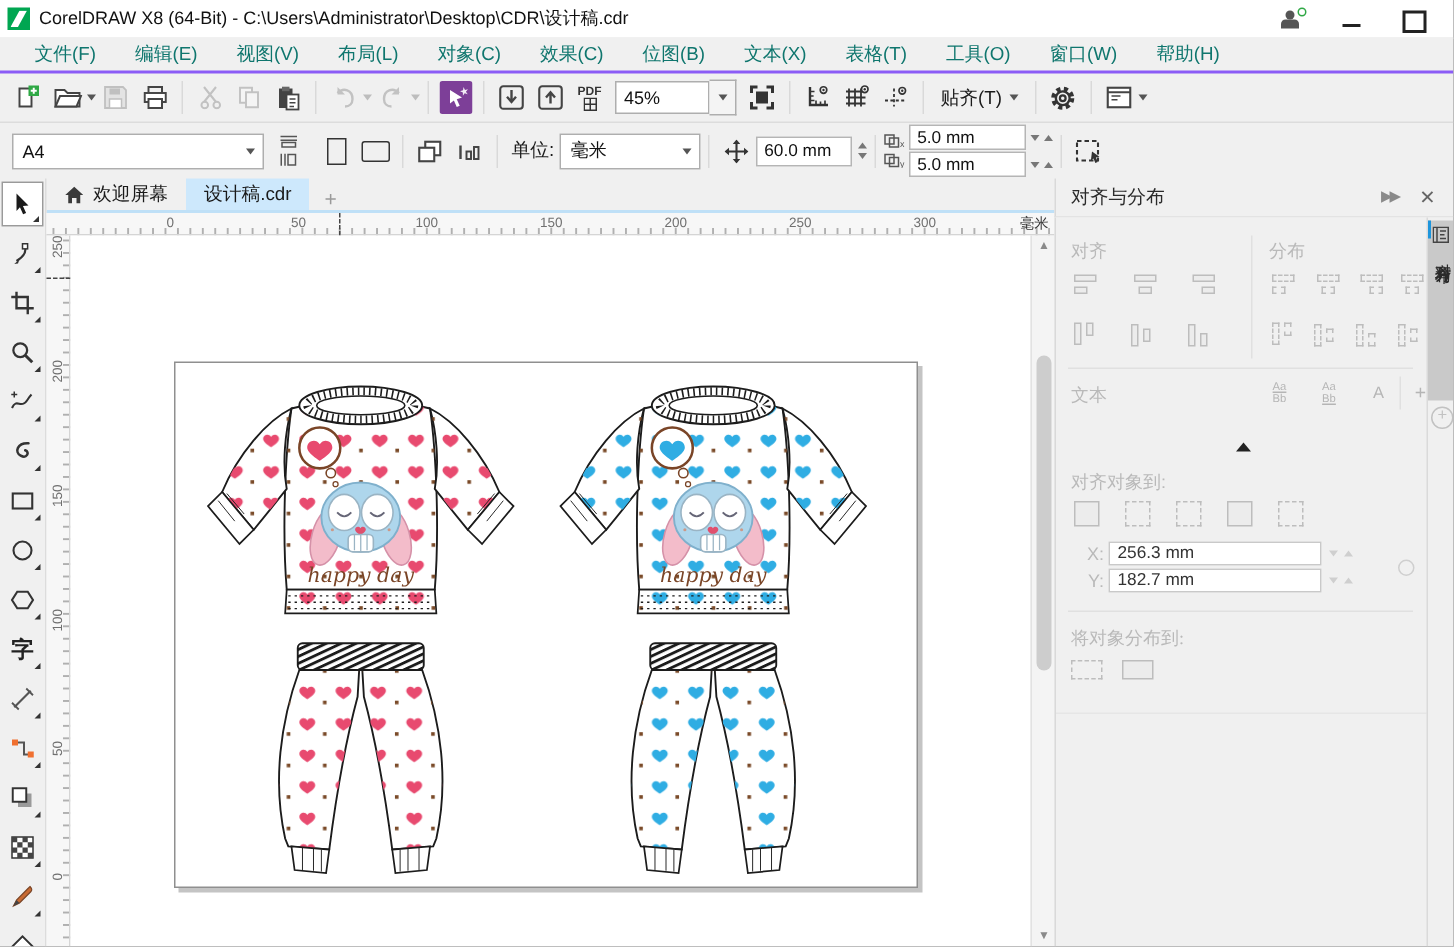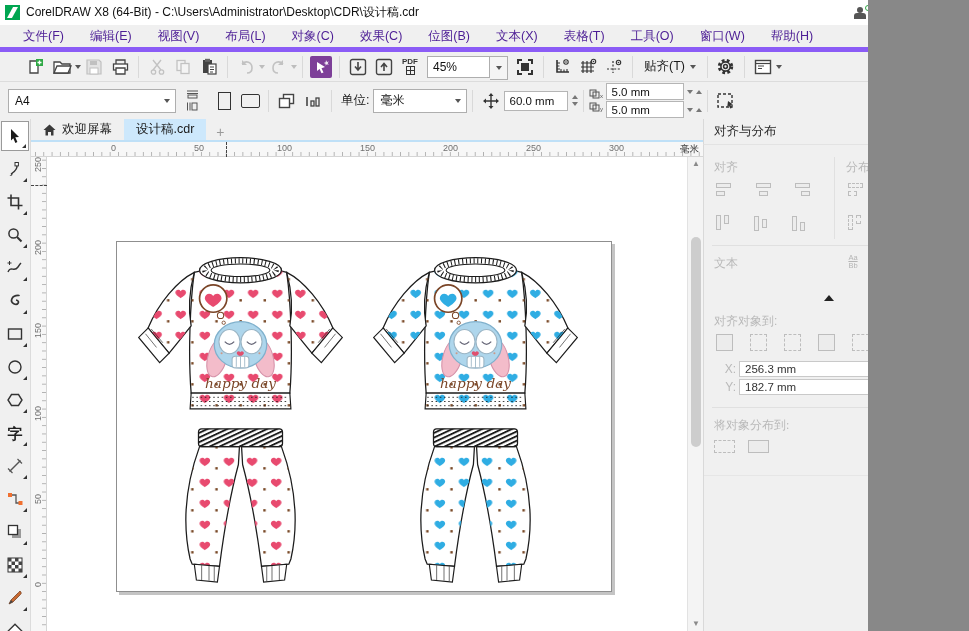--- a/index.html
+++ b/index.html
@@ -1,44 +1,44 @@
 <!DOCTYPE html>
 <html><head>
 <meta charset="utf-8">
 <style>
   html,body{margin:0;padding:0;background:#888;}
-  #app{position:relative;width:868px;height:631px;background:#f0f0f0;overflow:hidden;
+  #app{position:relative;width:969px;height:631px;background:#f0f0f0;overflow:hidden;
        font-family:"Liberation Sans","DejaVu Sans",sans-serif;font-size:12px;color:#222;}
   .abs{position:absolute;}
   
   #titlebar{left:0;top:0;width:969px;height:25px;background:#fff;border-bottom:1px solid #e6e6e6;display:flex;align-items:center;}
   #corel-logo{width:15px;height:15px;margin:0 6px 0 5px;background:#00a651;position:relative;}
   #corel-logo:after{content:"";position:absolute;left:2px;top:2px;width:11px;height:11px;
        background:#fff;clip-path:polygon(0 100%,55% 0,100% 0,45% 100%);}
   #title-text{font-size:12px;color:#111;}
   #win-controls{margin-left:auto;display:flex;align-items:center;gap:22px;padding-right:18px;}
   .winbtn{width:18px;height:16px;position:relative;}
   #account-icon{width:18px;height:16px;position:relative;}
   #account-icon .head{position:absolute;left:4px;top:2px;width:6px;height:6px;border-radius:50%;background:#555;}
   #account-icon .body{position:absolute;left:1px;top:8px;width:12px;height:6px;border-radius:3px 3px 0 0;background:#555;}
   #account-icon .pwr{position:absolute;right:0;top:0;width:6px;height:6px;border-radius:50%;border:1.5px solid #2fa845;box-sizing:border-box;}
   #min-btn:after{content:"";position:absolute;left:2px;top:11px;width:12px;height:2px;background:#222;}
   #max-btn:after{content:"";position:absolute;left:2px;top:2px;width:12px;height:11px;border:2px solid #222;}
   
   #menubar{left:0;top:25px;width:969px;height:22px;background:#f0f0f0;display:flex;align-items:center;padding-left:10px;box-sizing:border-box;}
-  .menu-item{padding:2px 13px;font-size:12.5px;color:#4c1d95;cursor:default;}
+  .menu-item{padding:2px 13px;font-size:12.5px;color:#0f766e;cursor:default;}
   
   .tb{display:flex;align-items:center;}
   .tbtn{width:26px;height:26px;display:flex;align-items:center;justify-content:center;flex:none;}
   .tsep{width:1px;height:22px;background:#d9d9d9;margin:0 5px;flex:none;}
   .caret{width:0;height:0;border-left:3.5px solid transparent;border-right:3.5px solid transparent;border-top:4px solid #555;flex:none;}
   .caret.dis{border-top-color:#bdbdbd;}
   svg.ic{display:block;}
-  #toolbar{left:0;top:47px;width:969px;height:34px;background:#f0f0f0;border-top:5px solid #8b5cf6;padding-left:23px;box-sizing:border-box;}
-  #zoom-combo{display:flex;align-items:flex-start;height:22px;margin:0 4px;}
+  #toolbar{left:0;top:47px;width:969px;height:34px;background:#f0f0f0;border-top:2px solid #8b5cf6;padding-left:6px;box-sizing:border-box;}
+  #zoom-combo{display:flex;align-items:center;height:22px;margin:0 4px;}
   #zoom-input{width:56px;height:20px;background:#fff;border:1px solid #aeaeae;display:flex;align-items:center;padding-left:5px;font-size:12px;color:#111;}
   #zoom-drop{width:17px;height:22px;border:1px solid #aeaeae;border-left:none;display:flex;align-items:center;justify-content:center;background:#f4f4f4;}
   #pdf-btn{flex-direction:column;font-size:8px;font-weight:bold;color:#333;line-height:8px;}
   #snap-btn{display:flex;align-items:center;gap:5px;padding:3px 6px;font-size:12.5px;color:#1a1a1a;}
   
   #propbar{left:0;top:81px;width:969px;height:38px;background:#f0f0f0;border-top:1px solid #dcdcdc;padding-left:8px;box-sizing:border-box;}
   .combo{height:22px;background:#fff;border:1px solid #aeaeae;display:flex;align-items:center;}
   .combo .val{flex:1;padding-left:6px;font-size:12px;color:#111;}
   .combo .dd{width:16px;height:100%;display:flex;align-items:center;justify-content:center;}
   .spinfield{width:72px;height:17px;background:#fff;border:1px solid #b5b5b5;font-size:11.5px;display:flex;align-items:center;padding-left:4px;color:#111;box-sizing:border-box;}

